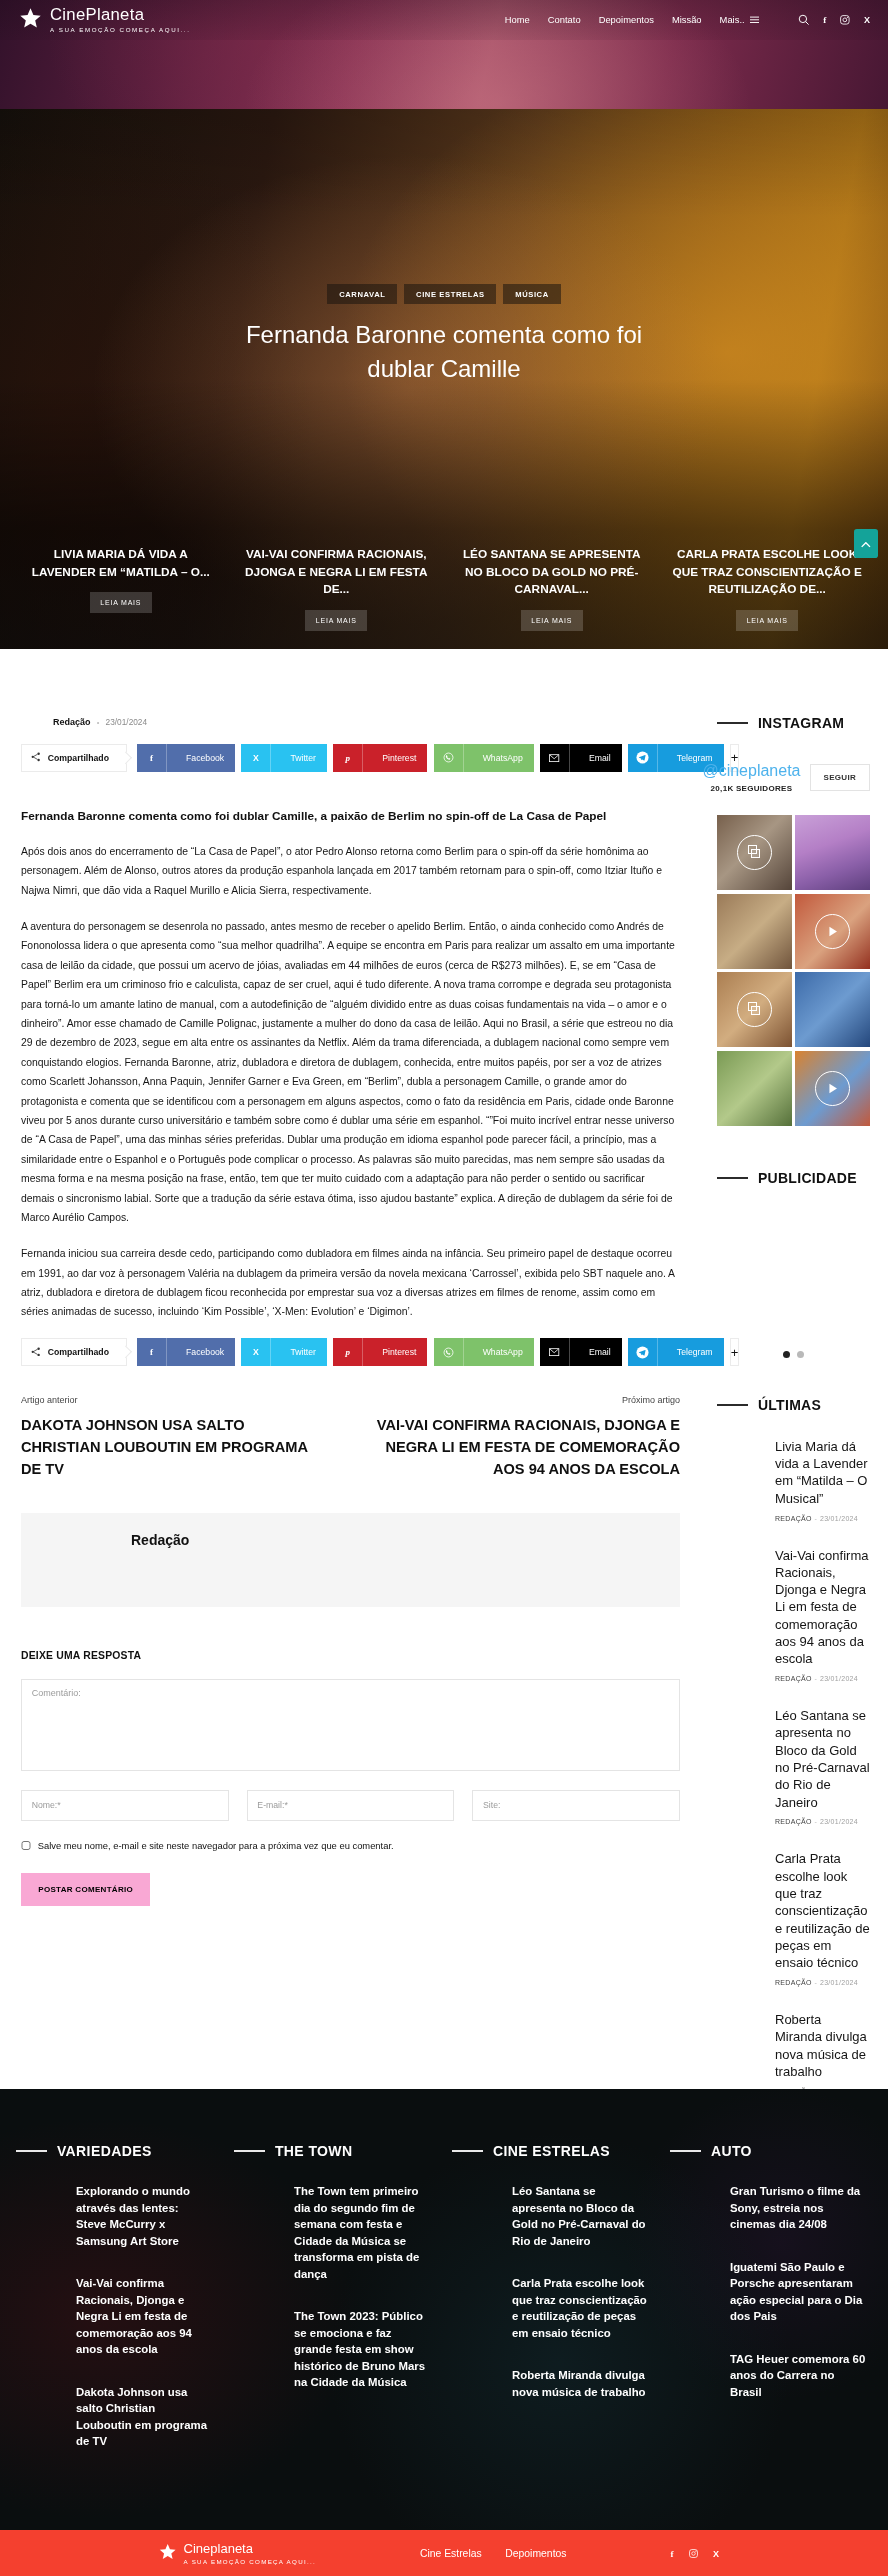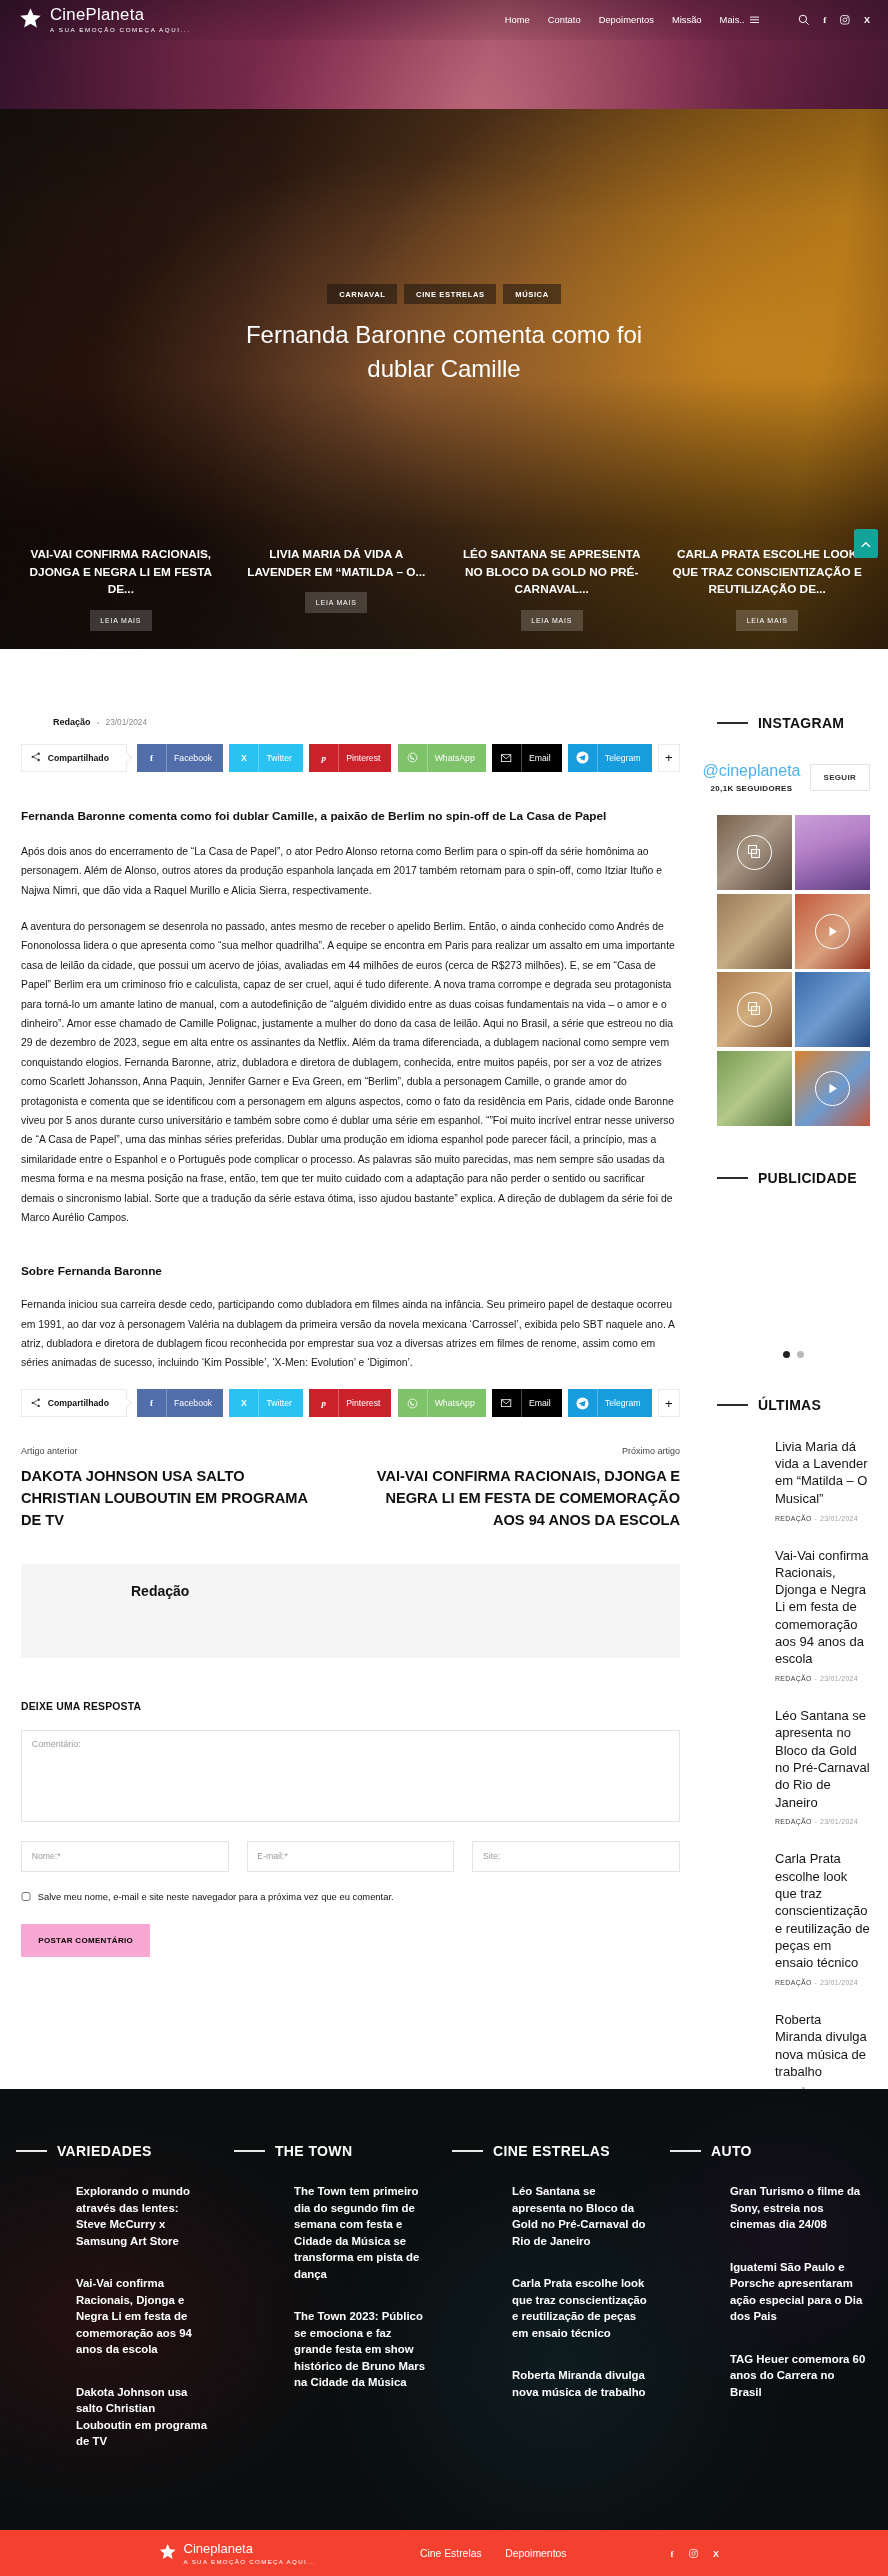--- a/index.html
+++ b/index.html
@@ -46,21 +46,21 @@
   .byline{margin-top:68px;padding-left:32px;display:flex;align-items:center;gap:6.2px;font-size:9px}
   .byline .author{font-weight:bold;cursor:pointer}
   .byline .dot{color:#c0c0c0;font-size:7.6px}
   .byline .date{color:#8a8a8a;font-size:8.3px}
 
   .share-bar{margin-top:16.7px;display:flex;gap:6.2px;height:28px}
   .share-label{position:relative;border:0.7px solid #ebebeb;background:#fff;display:flex;align-items:center;gap:7px;padding:0 16.7px 0 9px;font-size:8.7px;font-weight:bold;margin-right:4.2px}
   .share-label::after{content:"";position:absolute;right:-4.9px;top:50%;width:8.3px;height:8.3px;background:#fff;border-top:0.7px solid #ebebeb;border-right:0.7px solid #ebebeb;transform:translateY(-50%) rotate(45deg)}
   .share-btn{display:flex;align-items:stretch;color:#fff;font-size:8.7px;cursor:pointer}
   .sb-icon{width:29px;display:flex;justify-content:center;align-items:center}
-  .sb-label{padding:0 11px 0 7px;border-left:0.7px solid rgba(255,255,255,.28);display:flex;align-items:center}
+  .sb-label{padding:0 11px 0 19px;border-left:0.7px solid rgba(255,255,255,.28);display:flex;align-items:center}
   .share-more{width:29px;border:0.7px solid #ebebeb;display:flex;align-items:center;justify-content:center;font-size:13px;cursor:pointer;background:#fff;color:#111}
 
   .intro-heading{margin-top:36px;font-size:11.8px;font-weight:bold;line-height:1.5}
   .para{margin-top:16.7px;font-size:10.4px;line-height:19.4px;color:#161616}
   .about-heading{margin-top:37px;font-size:11.8px;font-weight:bold}
 
   .pn{margin-top:29px;display:flex;justify-content:space-between}
   .pn-col{width:46.5%}
   .pn-col.next{text-align:right}
   .pn-label{font-size:9px;color:#454545}
@@ -187,25 +187,25 @@
     <div class="hero-inner">
       <div class="tags">
         <span class="tag">CARNAVAL</span>
         <span class="tag">CINE ESTRELAS</span>
         <span class="tag">MÚSICA</span>
       </div>
       <h1 class="hero-title">Fernanda Baronne comenta como foi dublar Camille</h1>
     </div>
     <div class="hero-cards">
       <div class="hcard">
+        <div class="hcard-title">LIVIA MARIA DÁ VIDA A LAVENDER EM “MATILDA – O...</div>
+        <button class="read-more">LEIA MAIS</button>
+      </div>
+      <div class="hcard">
         <div class="hcard-title">VAI-VAI CONFIRMA RACIONAIS, DJONGA E NEGRA LI EM FESTA DE...</div>
-        <button class="read-more">LEIA MAIS</button>
-      </div>
-      <div class="hcard">
-        <div class="hcard-title">LIVIA MARIA DÁ VIDA A LAVENDER EM “MATILDA – O...</div>
         <button class="read-more">LEIA MAIS</button>
       </div>
       <div class="hcard">
         <div class="hcard-title">LÉO SANTANA SE APRESENTA NO BLOCO DA GOLD NO PRÉ-CARNAVAL...</div>
         <button class="read-more">LEIA MAIS</button>
       </div>
       <div class="hcard">
         <div class="hcard-title">CARLA PRATA ESCOLHE LOOK QUE TRAZ CONSCIENTIZAÇÃO E REUTILIZAÇÃO DE...</div>
         <button class="read-more">LEIA MAIS</button>
       </div>
@@ -276,21 +276,20 @@
             </span>
             <span class="sb-label">Telegram</span>
           </a>
         <a class="share-more">+</a>
       </div>
 
       <h2 class="intro-heading">Fernanda Baronne comenta como foi dublar Camille, a paixão de Berlim no spin-off de La Casa de Papel</h2>
       <p class="para">Após dois anos do encerramento de “La Casa de Papel”, o ator Pedro Alonso retorna como Berlim para o spin-off da série homônima ao personagem. Além de Alonso, outros atores da produção espanhola lançada em 2017 também retornam para o spin-off, como Itziar Ituño e Najwa Nimri, que dão vida a Raquel Murillo e Alicia Sierra, respectivamente.</p>
       <p class="para">A aventura do personagem se desenrola no passado, antes mesmo de receber o apelido Berlim. Então, o ainda conhecido como Andrés de Fononolossa lidera o que apresenta como “sua melhor quadrilha”. A equipe se encontra em Paris para realizar um assalto em uma importante casa de leilão da cidade, que possui um acervo de jóias, avaliadas em 44 milhões de euros (cerca de R$273 milhões). E, se em “Casa de Papel” Berlim era um criminoso frio e calculista, capaz de ser cruel, aqui é tudo diferente. A nova trama corrompe e degrada seu protagonista para torná-lo um amante latino de manual, com a autodefinição de “alguém dividido entre as duas coisas fundamentais na vida – o amor e o dinheiro”. Amor esse chamado de Camille Polignac, justamente a mulher do dono da casa de leilão. Aqui no Brasil, a série que estreou no dia 29 de dezembro de 2023, segue em alta entre os assinantes da Netflix. Além da trama diferenciada, a dublagem nacional como sempre vem conquistando elogios. Fernanda Baronne, atriz, dubladora e diretora de dublagem, conhecida, entre muitos papéis, por ser a voz de atrizes como Scarlett Johansson, Anna Paquin, Jennifer Garner e Eva Green, em “Berlim”, dubla a personagem Camille, o grande amor do protagonista e comenta que se identificou com a personagem em alguns aspectos, como o fato da residência em Paris, cidade onde Baronne viveu por 5 anos durante curso universitário e também sobre como é dublar uma série em espanhol. “”Foi muito incrível entrar nesse universo de “A Casa de Papel”, uma das minhas séries preferidas. Dublar uma produção em idioma espanhol pode parecer fácil, a princípio, mas a similaridade entre o Espanhol e o Português pode complicar o processo. As palavras são muito parecidas, mas nem sempre são usadas da mesma forma e na mesma posição na frase, então, tem que ter muito cuidado com a adaptação para não perder o sentido ou sacrificar demais o sincronismo labial. Sorte que a tradução da série estava ótima, isso ajudou bastante” explica. A direção de dublagem da série foi de Marco Aurélio Campos.</p>
 
-      <h3 class="about-heading">Sobre Fernanda Baronne</h3>
       <p class="para">Fernanda iniciou sua carreira desde cedo, participando como dubladora em filmes ainda na infância. Seu primeiro papel de destaque ocorreu em 1991, ao dar voz à personagem Valéria na dublagem da primeira versão da novela mexicana ‘Carrossel’, exibida pelo SBT naquele ano. A atriz, dubladora e diretora de dublagem ficou reconhecida por emprestar sua voz a diversas atrizes em filmes de renome, assim como em séries animadas de sucesso, incluindo ‘Kim Possible’, ‘X-Men: Evolution’ e ‘Digimon’.</p>
 
       <div class="share-bar">
         <div class="share-label">
           <span><svg width="9.7" height="9.7" viewBox="0 0 16 16">
                 <circle cx="3" cy="8" r="2" fill="#333"></circle>
                 <circle cx="12.6" cy="2.8" r="2" fill="#333"></circle>
                 <circle cx="12.6" cy="13.2" r="2" fill="#333"></circle>
                 <path stroke="#333" stroke-width="1.3" d="M4.8 7.1l6-3.4M4.8 8.9l6 3.4" fill="none"></path>
               </svg></span>

